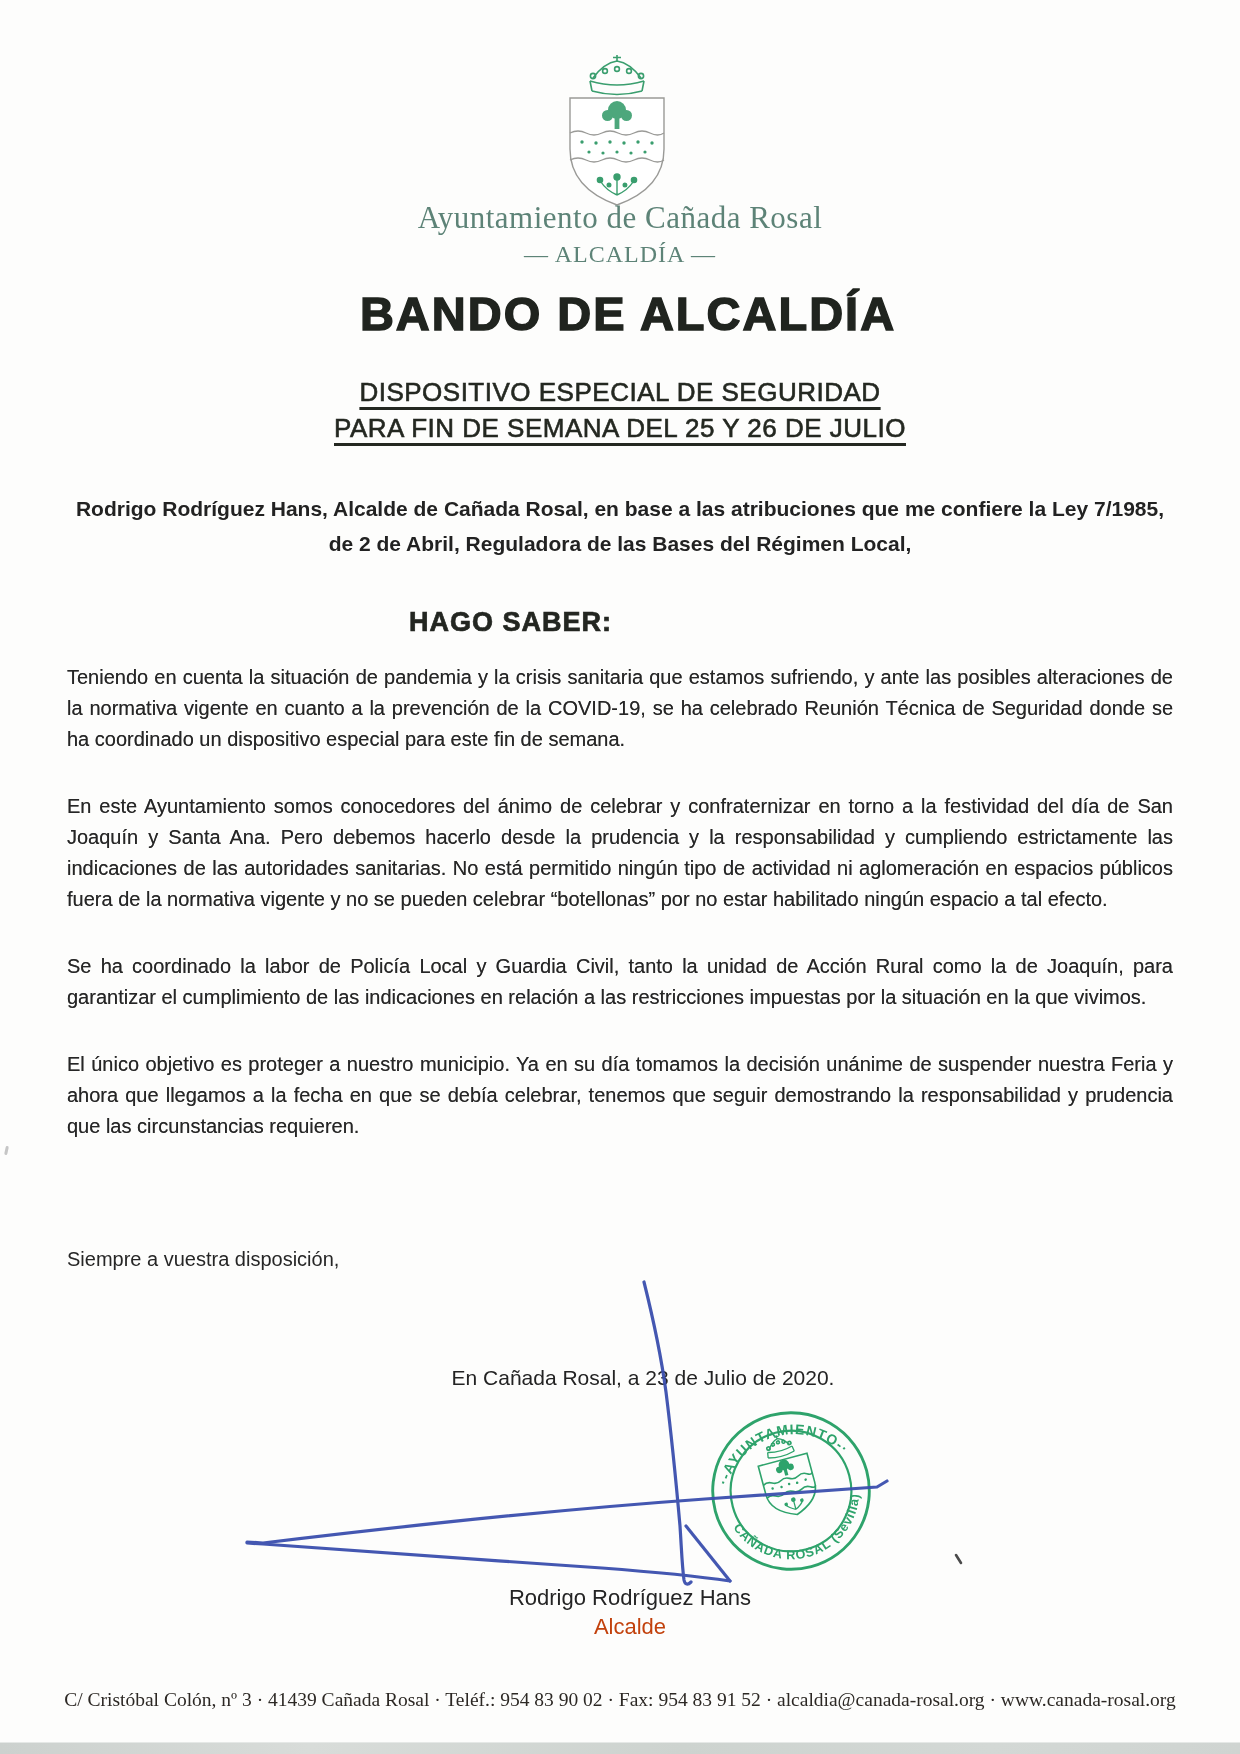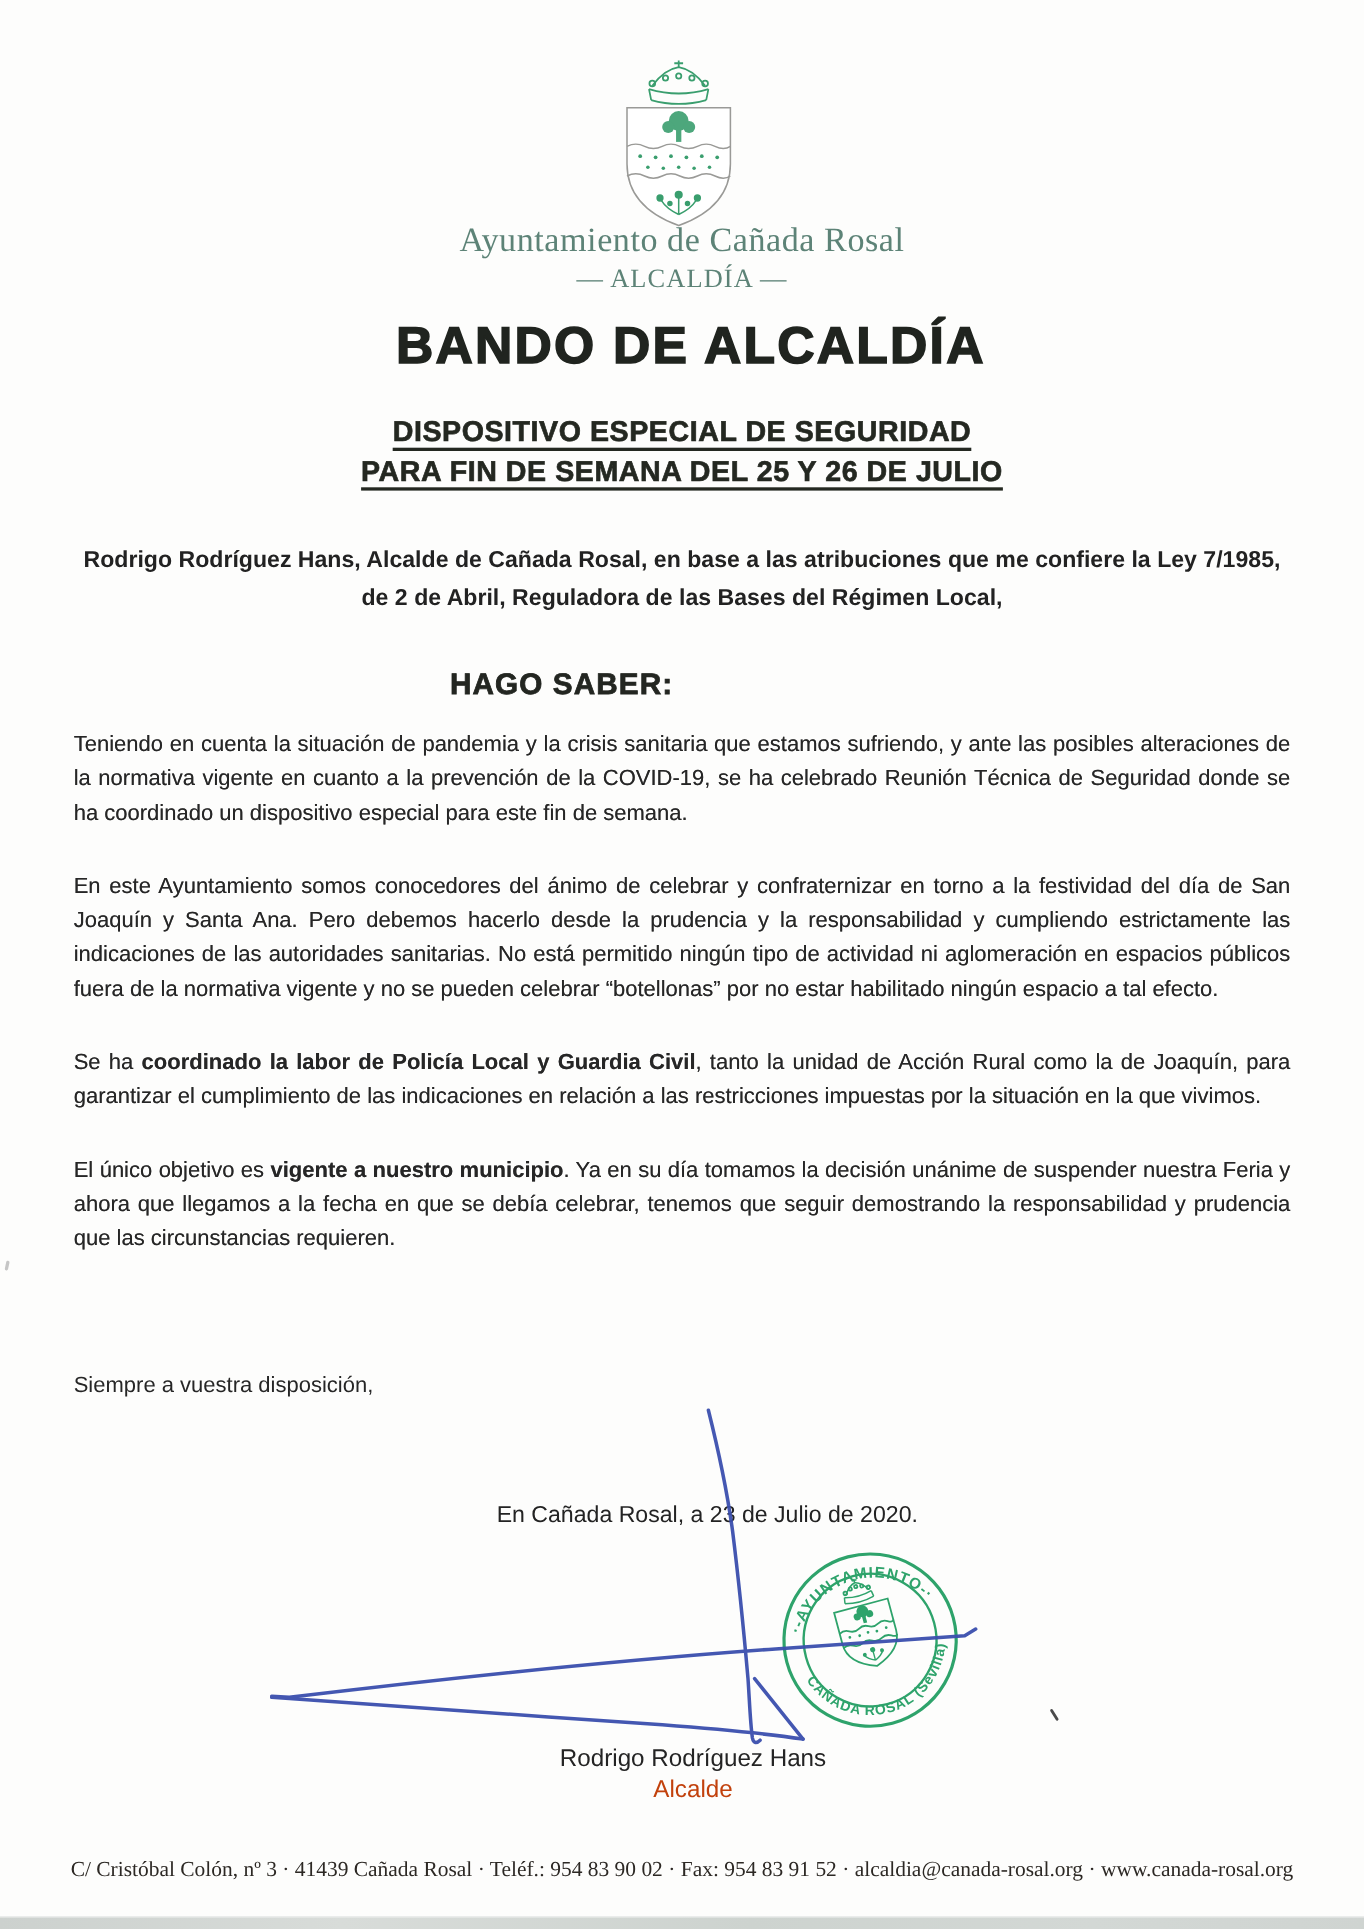--- a/index.html
+++ b/index.html
@@ -34,21 +34,21 @@
   }
   .doc-title{
     left:0;top:286px;width:1240px;text-align:center;
     font-size:47px;font-weight:bold;letter-spacing:2px;
     color:var(--heading-ink);
     padding-left:16px;
     -webkit-text-stroke:1.4px var(--heading-ink);
   }
   .subtitle{
     left:0;width:1240px;text-align:center;
-    font-size:26px;font-weight:bold;letter-spacing:.5px;
+    font-size:26px;font-weight:normal;letter-spacing:.5px;
     color:#242821;-webkit-text-stroke:.6px #242821;
   }
   .subtitle u{text-decoration:underline;text-decoration-thickness:3px;text-underline-offset:6px;}
   .sub1{top:377px;}
   .sub2{top:413px;}
   .intro{
     left:75px;top:491px;width:1090px;text-align:center;
     font-size:21px;font-weight:bold;line-height:35px;color:#222;
   }
   .hago{
@@ -56,21 +56,21 @@
     font-size:27px;font-weight:bold;letter-spacing:1px;
     color:#232621;padding-left:25px;-webkit-text-stroke:.7px #232621;
   }
   
   .paras{left:67px;top:662px;width:1106px;}
   .body-par{
     font-size:20px;line-height:31px;text-align:justify;
     margin-bottom:36px;color:var(--ink);
     text-shadow:0 0 .4px rgba(0,0,0,.55);
   }
-  .body-par .b{font-weight:bold;}
+  .body-par .b{font-weight:normal;}
   .closing{left:67px;top:1248px;font-size:20px;color:var(--ink);}
   .dateline{
     left:0;top:1366px;width:1240px;text-align:center;
     transform:translateX(23px);font-size:21px;color:#232323;
   }
   
   .stamp{left:701px;top:1401px;width:180px;height:180px;z-index:2;}
   .sig-svg{left:0;top:0;width:1240px;height:1754px;z-index:3;pointer-events:none;}
   .signer{left:420px;top:1585px;width:420px;text-align:center;font-size:22px;color:#242424;z-index:1;}
   .signer-role{left:420px;top:1614px;width:420px;text-align:center;font-size:22px;color:#c2410c;z-index:1;}
@@ -141,21 +141,21 @@
 <div class="abs doc-title">BANDO DE ALCALDÍA</div>
 <div class="abs subtitle sub1"><u>DISPOSITIVO ESPECIAL DE SEGURIDAD</u></div>
 <div class="abs subtitle sub2"><u>PARA FIN DE SEMANA DEL 25 Y 26 DE JULIO</u></div>
 <div class="abs intro">Rodrigo Rodríguez Hans, Alcalde de Cañada Rosal, en base a las atribuciones que me confiere la Ley 7/1985, de 2 de Abril, Reguladora de las Bases del Régimen Local,</div>
 <div class="abs hago">HAGO SABER:</div>
 
 <div class="abs paras">
     <p class="body-par"><span>Teniendo en cuenta la situación de pandemia y la crisis sanitaria que estamos sufriendo, y ante las posibles alteraciones de la normativa vigente en cuanto a la prevención de la COVID-19, se ha celebrado Reunión Técnica de Seguridad donde se ha coordinado un dispositivo especial para este fin de semana.</span></p>
     <p class="body-par"><span>En este Ayuntamiento somos conocedores del ánimo de celebrar y confraternizar en torno a la festividad del día de San Joaquín y Santa Ana. Pero debemos hacerlo desde la prudencia y la responsabilidad y cumpliendo estrictamente las indicaciones de las autoridades sanitarias. No está permitido ningún tipo de actividad ni aglomeración en espacios públicos fuera de la normativa vigente y no se pueden celebrar “botellonas” por no estar habilitado ningún espacio a tal efecto.</span></p>
     <p class="body-par"><span>Se ha </span><span class="b">coordinado la labor de Policía Local y Guardia Civil</span><span>, tanto la unidad de Acción Rural como la de Joaquín, para garantizar el cumplimiento de las indicaciones en relación a las restricciones impuestas por la situación en la que vivimos.</span></p>
-    <p class="body-par"><span>El único objetivo es </span><span class="b">vigente a nuestro municipio</span><span>. Ya en su día tomamos la decisión unánime de suspender nuestra Feria y ahora que llegamos a la fecha en que se debía celebrar, tenemos que seguir demostrando la responsabilidad y prudencia que las circunstancias requieren.</span></p>
+    <p class="body-par"><span>El único objetivo es </span><span class="b">proteger a nuestro municipio</span><span>. Ya en su día tomamos la decisión unánime de suspender nuestra Feria y ahora que llegamos a la fecha en que se debía celebrar, tenemos que seguir demostrando la responsabilidad y prudencia que las circunstancias requieren.</span></p>
   </div>
 
 <div class="abs closing">Siempre a vuestra disposición,</div>
 <div class="abs dateline">En Cañada Rosal, a 23 de Julio de 2020.</div>
 
 <svg class="abs stamp" viewBox="0 0 200 200">
   <g transform="rotate(-15 100 100)" stroke="#2ea36b" fill="none">
     <circle cx="100" cy="100" r="87" stroke-width="3.2"></circle>
     <circle cx="100" cy="100" r="67" stroke-width="2.4"></circle>
     <defs>

